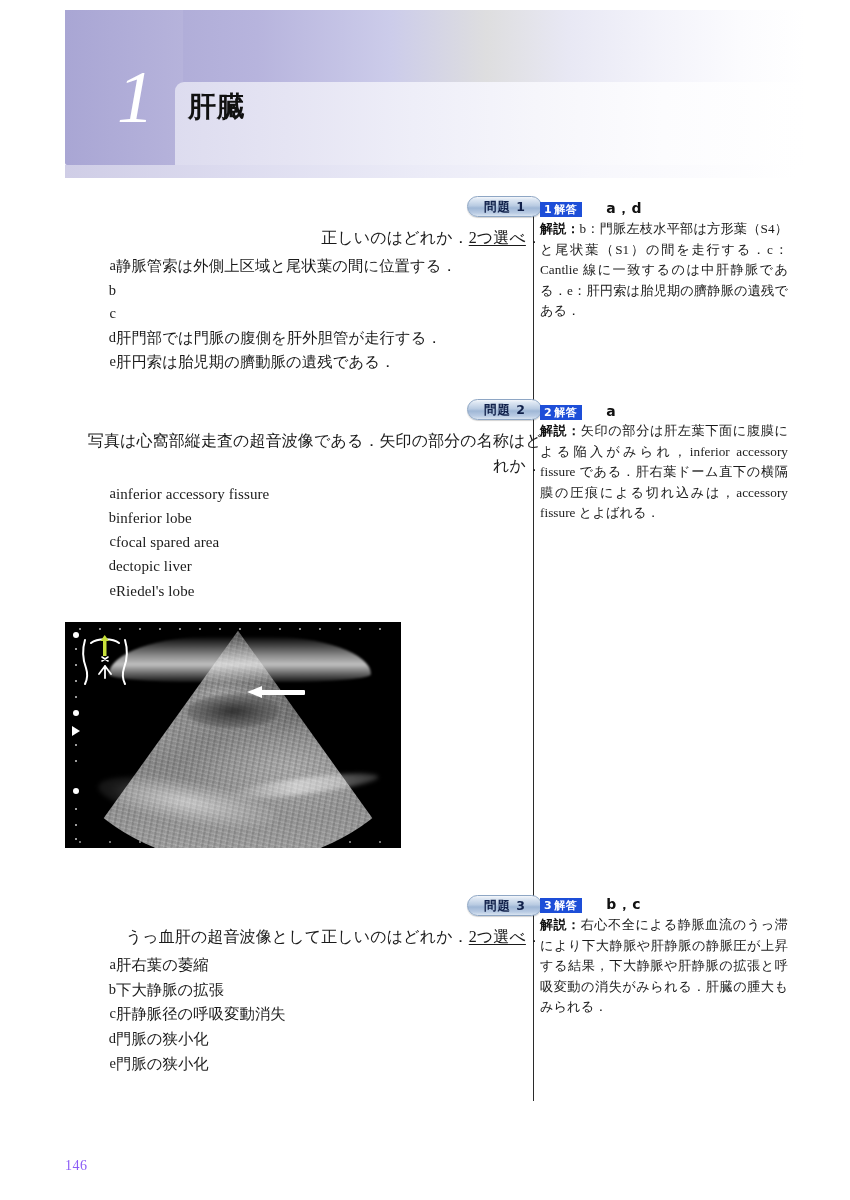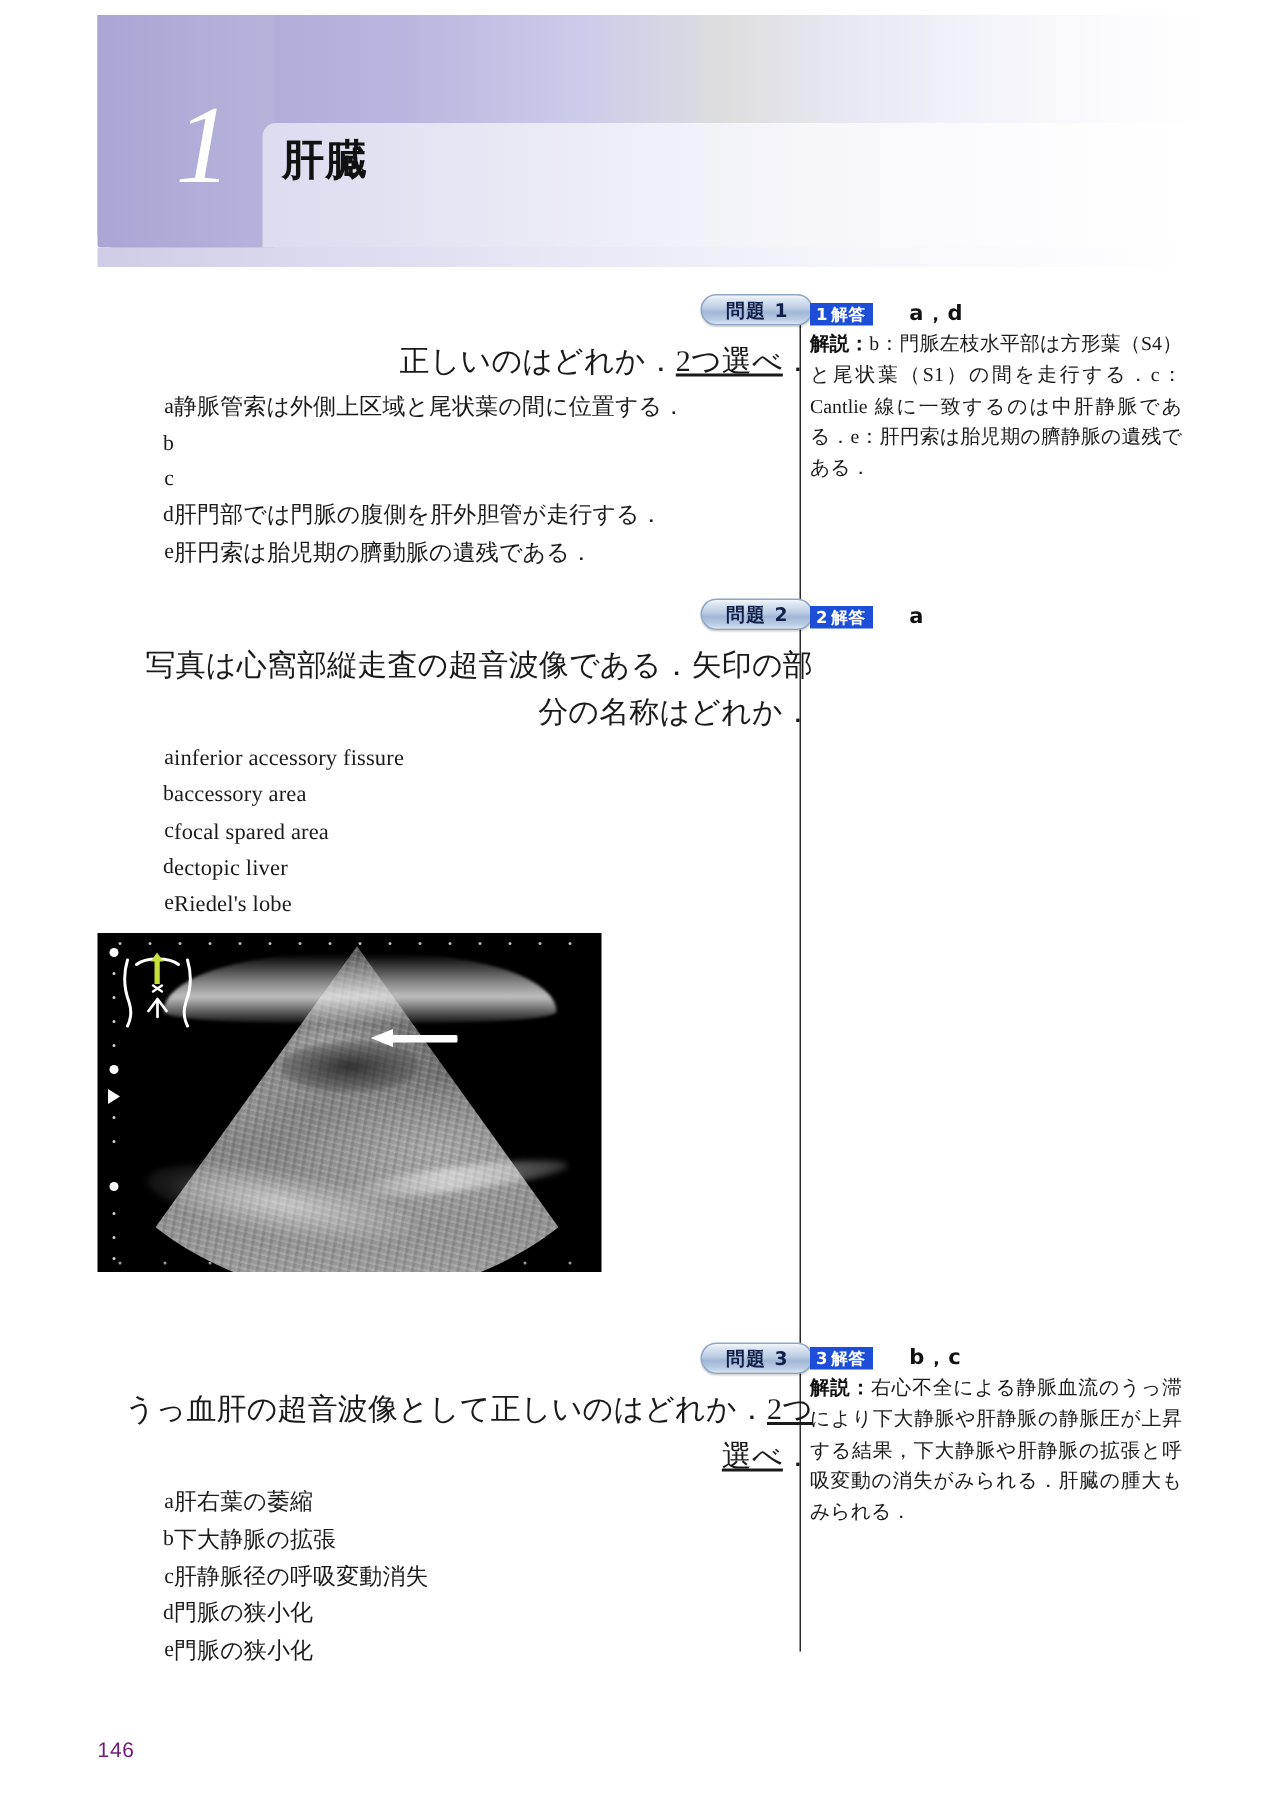--- a/index.html
+++ b/index.html
@@ -128,21 +128,21 @@
     font-family: "DejaVu Sans", "Liberation Sans", sans-serif;
     font-weight: bold;
     font-size: 12.5px;
     color: #10204a;
     letter-spacing: 1px;
     white-space: nowrap;
   }
 
   .q-stem {
     margin-top: 9px;
-    font-size: 20px;
+    font-size: 16px;
     line-height: 1.55;
     letter-spacing: 0.1px;
     color: #1a1a1a;
   }
   .q-stem .underline { text-decoration: underline; text-underline-offset: 2px; }
 
   .q-choices { margin-top: 3px; }
   .q-choice {
     display: flex;
     font-size: 15.3px;
@@ -321,23 +321,23 @@
     font-family: "DejaVu Sans", "Liberation Sans", sans-serif;
     font-weight: bold;
     font-size: 13px;
     color: #111111;
   }
 
   
   #page-number {
     position: absolute;
     left: 65px; top: 1158px;
-    font-family: Liberation Sans, sans-serif;
+    font-family: Liberation Serif, serif;
     font-size: 14px;
-    color: #701a75;
+    color: #8b5cf6;
     letter-spacing: 0.5px;
   }
 </style>
 </head>
 <body>
 
 <div id="chapter-header">
   <div class="hdr-band-top"></div>
   <div class="hdr-band-lower"></div>
   <div class="hdr-left-block"></div>
@@ -380,21 +380,21 @@
   <div class="question-block" id="q-block-2">
     <div class="q-pill">問題 2</div>
     <div class="q-stem">写真は心窩部縦走査の超音波像である．矢印の部分の名称はどれか．</div>
     <div class="q-choices">
       <div class="q-choice latin">
         <span class="ch-letter">a</span>
         <span class="ch-text">inferior accessory fissure</span>
       </div>
       <div class="q-choice latin">
         <span class="ch-letter">b</span>
-        <span class="ch-text">accessory area</span>
+        <span class="ch-text">inferior lobe</span>
       </div>
       <div class="q-choice latin">
         <span class="ch-letter">c</span>
         <span class="ch-text">focal spared area</span>
       </div>
       <div class="q-choice latin">
         <span class="ch-letter">d</span>
         <span class="ch-text">ectopic liver</span>
       </div>
       <div class="q-choice latin">
@@ -519,20 +519,23 @@
     <div class="ans-body">
       <span class="kaisetsu">解説：</span><span>b：門脈左枝水平部は方形葉（S4）と尾状葉（S1）の間を走行する．c：Cantlie 線に一致するのは中肝静脈である．e：肝円索は胎児期の臍静脈の遺残である．</span>
     </div>
   </div>
 
   <div class="answer-block" id="a-block-2">
     <div class="ans-head">
       <span class="ans-badge"><span class="bnum">2</span><span>解答</span></span>
       <span class="ans-letters">a</span>
     </div>
+    <div class="ans-body">
+      <span class="kaisetsu">解説：</span><span>矢印の部分は肝左葉下面に腹膜による陥入がみられ，inferior accessory fissure である．肝右葉ドーム直下の横隔膜の圧痕による切れ込みは，accessory fissure とよばれる．</span>
+    </div>
   </div>
 
   <div class="answer-block" id="a-block-3">
     <div class="ans-head">
       <span class="ans-badge"><span class="bnum">3</span><span>解答</span></span>
       <span class="ans-letters">b，c</span>
     </div>
     <div class="ans-body">
       <span class="kaisetsu">解説：</span><span>右心不全による静脈血流のうっ滞により下大静脈や肝静脈の静脈圧が上昇する結果，下大静脈や肝静脈の拡張と呼吸変動の消失がみられる．肝臓の腫大もみられる．</span>
     </div>

